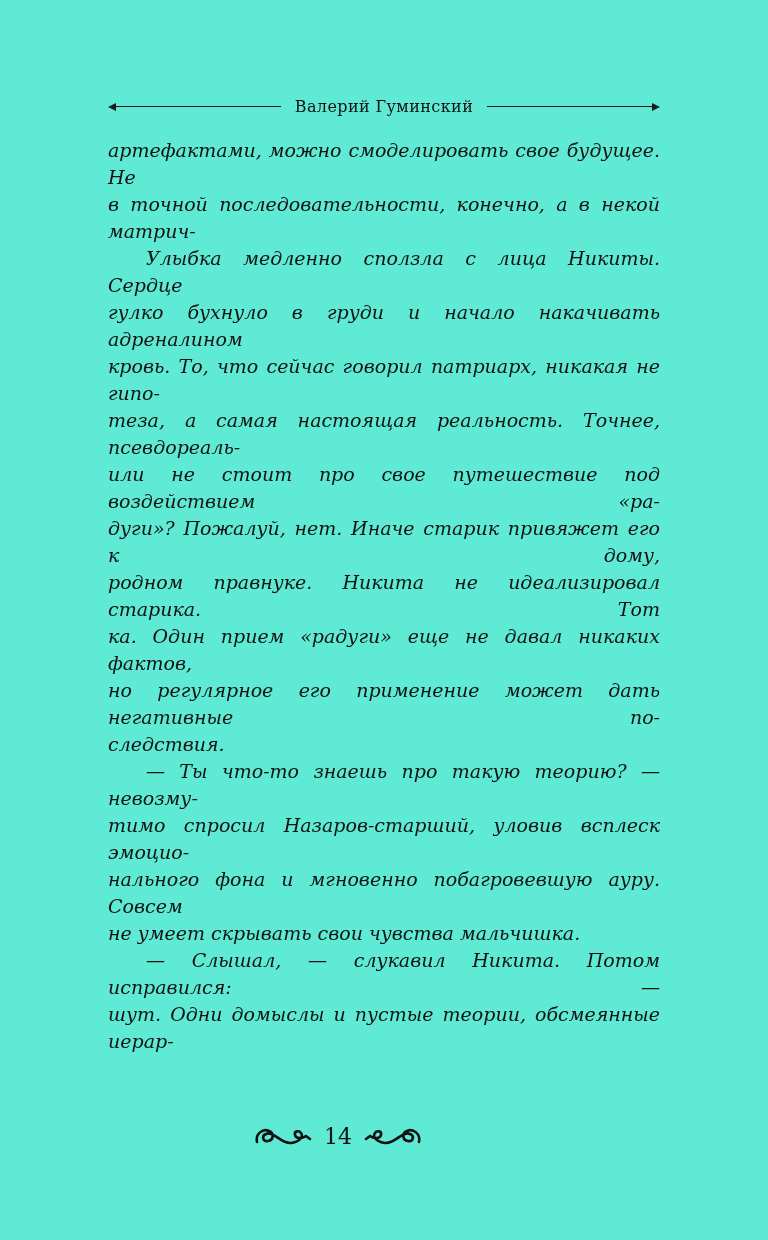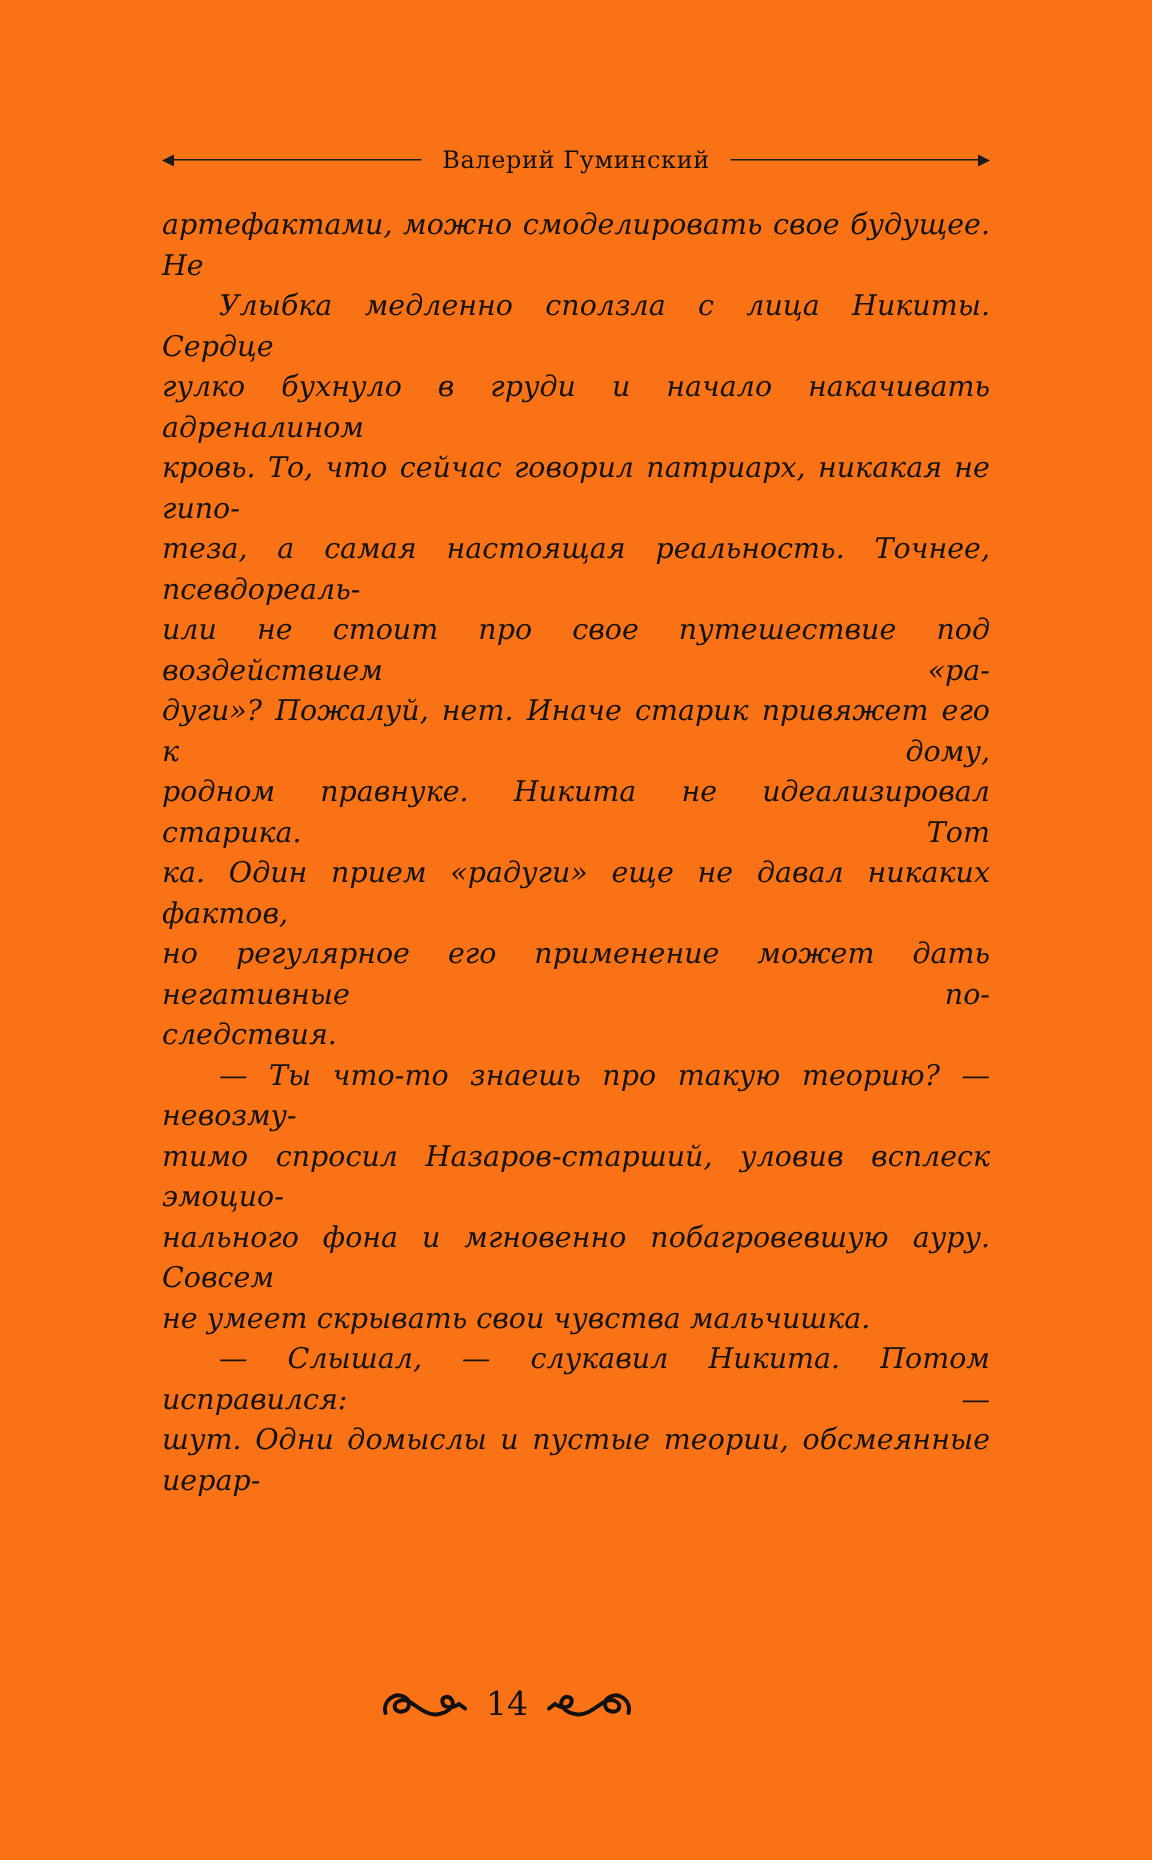--- a/index.html
+++ b/index.html
@@ -4,21 +4,21 @@
 <style>
   html, body {
     margin: 0;
     padding: 0;
     background: #ffffff;
   }
   .page {
     position: relative;
     width: 768px;
     height: 1240px;
-    background: #f97316;
+    background: #5eead4;
     color: #161616;
     font-family: "DejaVu Serif", "Liberation Serif", serif;
     overflow: hidden;
   }
 
   
   .running-header {
     position: absolute;
     top: 97px;
     left: 108px;
@@ -100,20 +100,21 @@
     <span class="arrow-left"></span>
     <span class="header-rule"></span>
     <span class="author-name">Валерий Гуминский</span>
     <span class="header-rule"></span>
     <span class="arrow-right"></span>
   </div>
 
   <div class="body-text">
       <div class="paragraph">
         <div class="line">артефактами, можно смоделировать свое будущее. Не</div>
+        <div class="line">в точной последовательности, конечно, а в некой матрич-</div>
       </div>
       <div class="paragraph">
         <div class="line indent">Улыбка медленно сползла с лица Никиты. Сердце</div>
         <div class="line">гулко бухнуло в груди и начало накачивать адреналином</div>
         <div class="line">кровь. То, что сейчас говорил патриарх, никакая не гипо-</div>
         <div class="line">теза, а самая настоящая реальность. Точнее, псевдореаль-</div>
         <div class="line">или не стоит про свое путешествие под воздействием «ра-</div>
         <div class="line">дуги»? Пожалуй, нет. Иначе старик привяжет его к дому,</div>
         <div class="line">родном правнуке. Никита не идеализировал старика. Тот</div>
         <div class="line">ка. Один прием «радуги» еще не давал никаких фактов,</div>

